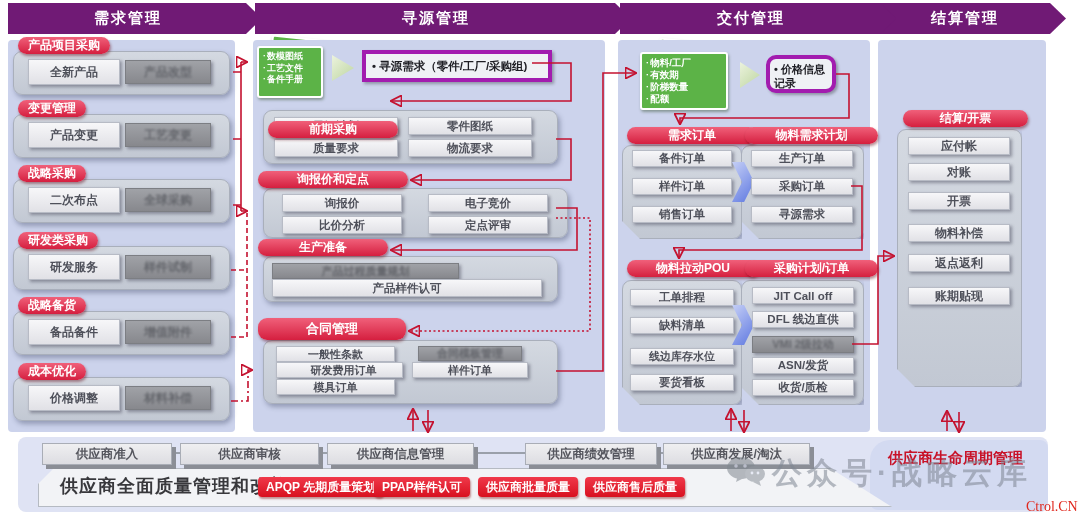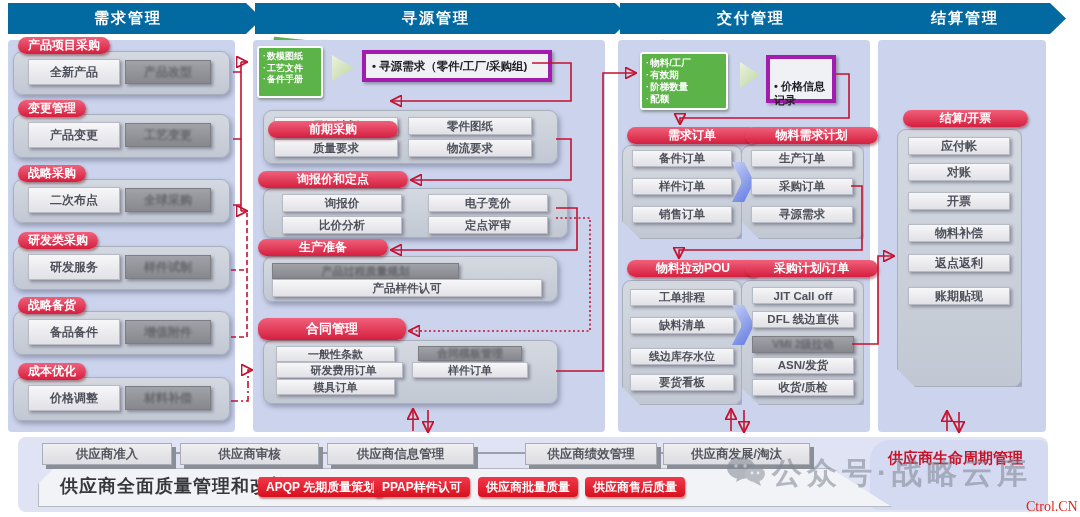--- a/index.html
+++ b/index.html
@@ -1,20 +1,20 @@
 <!DOCTYPE html>
 <html><head>
 <meta charset="utf-8">
 <style>
   html,body{margin:0;padding:0;background:#fff;}
   .stage{position:relative;width:1080px;height:517px;background:#fff;overflow:hidden;
          font-family:"Liberation Sans","DejaVu Sans",sans-serif;}
 
   
-  .harrow{position:absolute;top:3px;height:31px;background:#0369a1;color:#fff;font-weight:bold;
+  .harrow{position:absolute;top:3px;height:31px;background:#701a75;color:#fff;font-weight:bold;
           font-size:15px;display:flex;align-items:center;justify-content:center;
           clip-path:polygon(0 0,calc(100% - 16px) 0,100% 50%,calc(100% - 16px) 100%,0 100%);
           padding-right:14px;letter-spacing:2px;z-index:2;font-family:Liberation Mono, monospace;}
 
   
   .colbody{position:absolute;top:40px;height:392px;background:#ccd3ec;border-radius:4px;z-index:1;}
 
   
   .sec-label{position:absolute;background:linear-gradient(180deg,#f0607a,#d51f3f);color:#fff;
              font-weight:bold;font-size:12px;height:17px;display:flex;align-items:center;
@@ -188,21 +188,21 @@
 
   <div class="sheet" style="left:656px;top:42px;width:88px;height:58px;transform:rotate(6deg);"></div>
   <div class="sheet" style="left:648px;top:47px;width:88px;height:58px;transform:rotate(3deg);"></div>
   <div class="sheet notes-front" style="left:640px;top:52px;width:88px;height:58px;font-size:9.5px;">
     <div class="note-line">物料/工厂</div>
     <div class="note-line">有效期</div>
     <div class="note-line">阶梯数量</div>
     <div class="note-line">配额</div>
   </div>
   <div class="tri-green" style="left:740px;top:62px;width:20px;height:26px;"></div>
-  <div class="infobox" style="left:766px;top:55px;width:70px;height:38px;font-size:11px;padding:20px 4px;line-height:1.3;box-sizing:border-box;"><span class="b">价格信息记录</span></div>
+  <div class="infobox" style="left:766px;top:55px;width:70px;height:38px;font-size:11px;padding:3px 4px;line-height:1.3;box-sizing:border-box;border-radius:10px;"><span class="b">价格信息记录</span></div>
 
   <div class="sec-label" style="left:627px;top:127px;width:110px;">需求订单</div>
   <div class="panel fold" style="left:622px;top:145px;width:118px;height:92px;"></div>
   <div class="item sm" style="left:632px;top:150px;width:98px;height:15px;">备件订单</div>
   <div class="item sm" style="left:632px;top:178px;width:98px;height:15px;">样件订单</div>
   <div class="item sm" style="left:632px;top:206px;width:98px;height:15px;">销售订单</div>
   <div class="chev-blue" style="left:732px;top:162px;width:22px;height:40px;"></div>
   <div class="sec-label" style="left:745px;top:127px;width:113px;">物料需求计划</div>
   <div class="panel fold" style="left:741px;top:145px;width:121px;height:92px;"></div>
   <div class="item sm" style="left:751px;top:150px;width:100px;height:15px;">生产订单</div>

